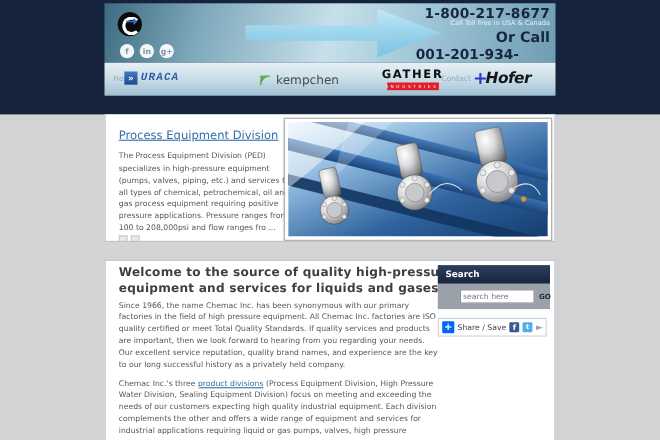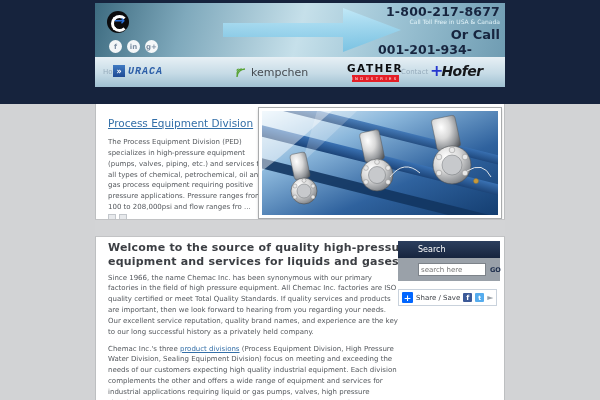--- a/index.html
+++ b/index.html
@@ -70,22 +70,22 @@
 
   
   .welcome{position:absolute;left:0;top:132px;width:408px;height:164px;}
   .w-title{margin:5px 0 4px 12px;width:316px;font-size:11px;font-weight:bold;
     letter-spacing:0.2px;color:#3c3f44;line-height:1.25;}
   .w-p{margin:0 0 6px 12px;width:290px;font-size:7px;line-height:1.55;color:#54585d;}
   .inline-link{color:#336fa8;text-decoration:underline;cursor:pointer;}
 
   
   .sidebar{position:absolute;right:4px;top:5px;width:102px;}
-  .sb-head{background:linear-gradient(#2c3f5e,#16243e);color:#fff;font-size:8px;font-weight:normal;
-    padding:4px 20px;}
+  .sb-head{background:linear-gradient(#2c3f5e,#16243e);color:#fff;font-size:8px;font-weight:bold;
+    padding:4px 7px;}
   .sb-search{background:#9aa1a9;padding:5px 20px;display:flex;align-items:center;}
   .sb-input{width:68px;height:13px;border:1px solid #7d838a;font-size:7px;padding:0 2px;
     color:#555;font-family:"DejaVu Sans",sans-serif;box-sizing:border-box;}
   .sb-go{margin-left:4px;background:none;border:none;font-size:6.5px;font-weight:bold;
     color:#1b2b4a;cursor:pointer;padding:0;font-family:"DejaVu Sans",sans-serif;}
   .sb-share{margin-top:8px;display:flex;align-items:center;gap:3px;background:#fff;
     border:1px solid #c9d2dc;padding:2px 3px;width:fit-content;cursor:pointer;}
   .a2a-ico{width:11px;height:11px;background:#0166ff;color:#fff;font-size:9px;font-weight:bold;
     display:flex;align-items:center;justify-content:center;border-radius:1px;}
   .share-label{font-size:7px;color:#3a3e44;}

